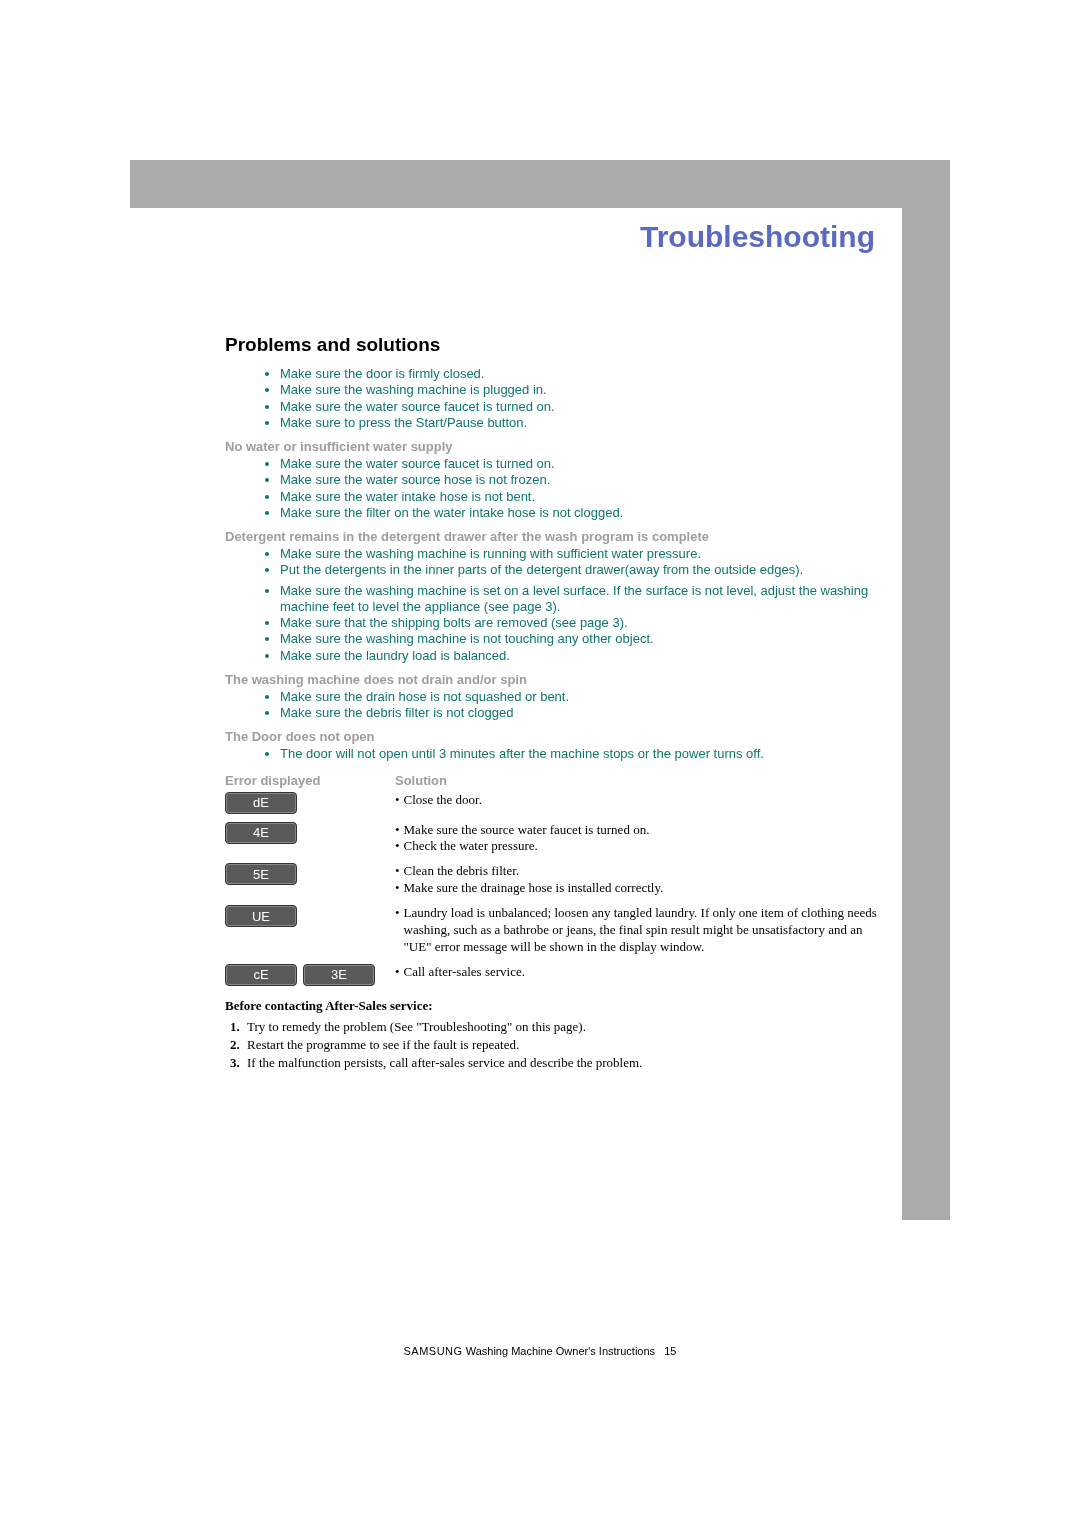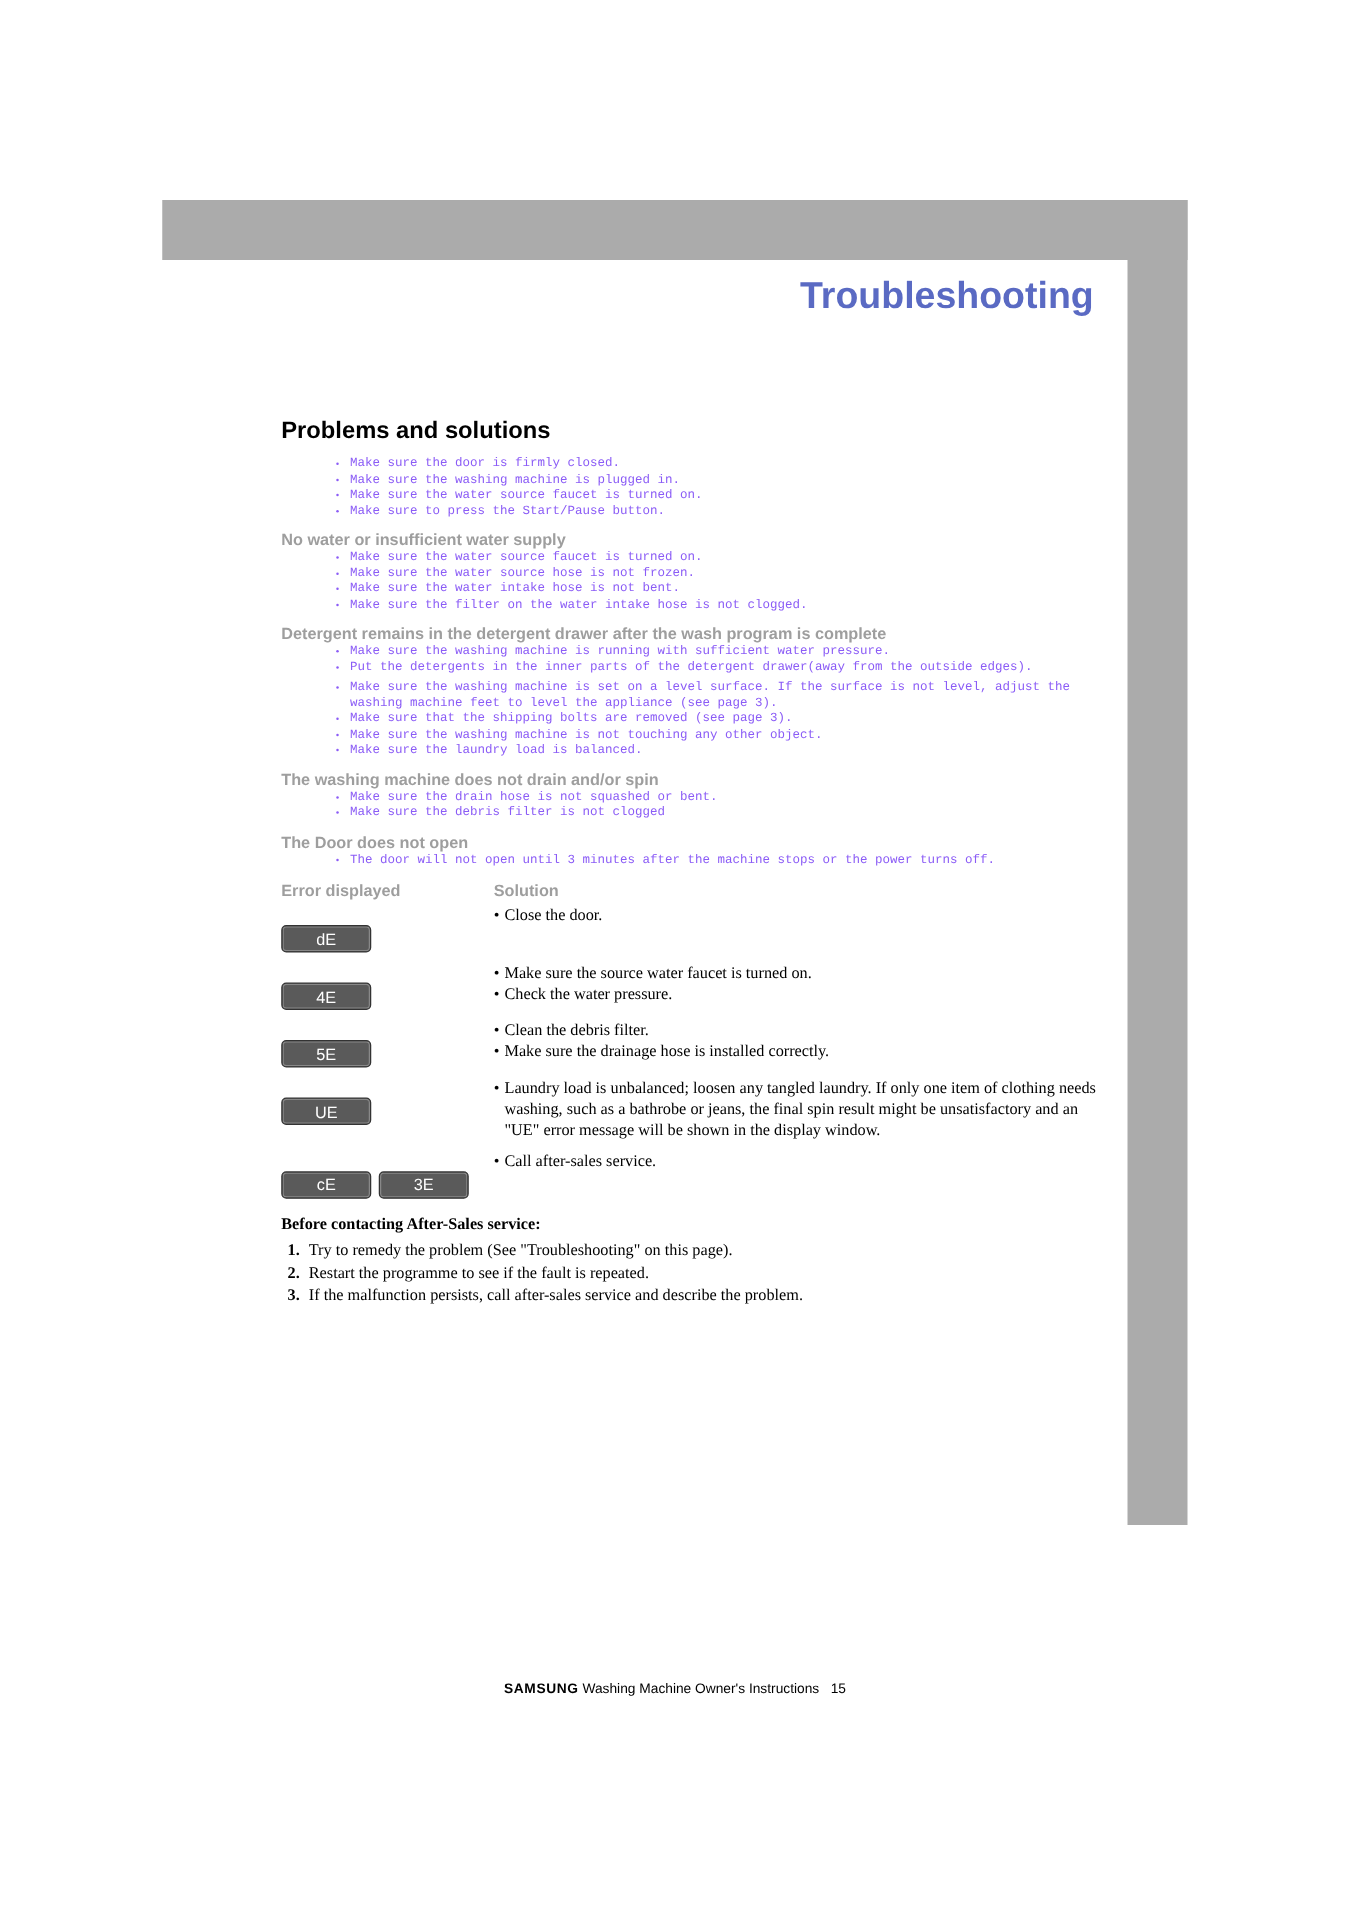--- a/index.html
+++ b/index.html
@@ -58,24 +58,23 @@
     font-size: 13px;
     margin-top: 8px;
     margin-bottom: 2px;
   }
   .bullet-list {
     list-style: disc;
     padding-left: 55px;
     margin-bottom: 4px;
   }
   .bullet-list li {
-    font-size: 10px;
+    font-size: 13px;
     line-height: 1.25;
-    color: #8b5cf6;
-    font-family: Liberation Mono, monospace;
+    color: #0f766e;
   }
   .error-header-row {
     display: flex;
     margin-top: 10px;
     margin-bottom: 4px;
   }
   .error-col-label {
     color: #9e9e9e;
     font-weight: bold;
     font-size: 13px;
@@ -98,21 +97,20 @@
     border-radius: 4px;
     background: #5a5a5a;
     color: #fff;
     font-size: 13px;
     font-family: Arial, sans-serif;
     display: flex;
     align-items: center;
     justify-content: center;
     border: 1px solid #333;
     box-shadow: inset 0 0 0 1px #888;
-    margin-top: 16px;
   }
   .error-solution {
     flex: 1;
     font-family: Georgia, "Times New Roman", serif;
     font-size: 13px;
     line-height: 1.3;
   }
   .error-solution-item {
     display: flex;
   }
@@ -140,21 +138,21 @@
   }
   .footer {
     position: absolute;
     bottom: 170px;
     left: 0;
     width: 1080px;
     text-align: center;
     font-size: 11px;
     color: #000;
   }
-  .footer .brand { font-weight: bold; letter-spacing: 0.5px; text-align: right; }
+  .footer .brand { font-weight: normal; letter-spacing: 0.5px; text-align: right; }
   .footer .pn { font-weight: normal; }
 </style>
 </head>
 <body>
 
 <div class="gray-frame"></div>
 <div class="gray-frame-left"></div>
 
 <div class="content">
   <div class="title">Troubleshooting</div>

